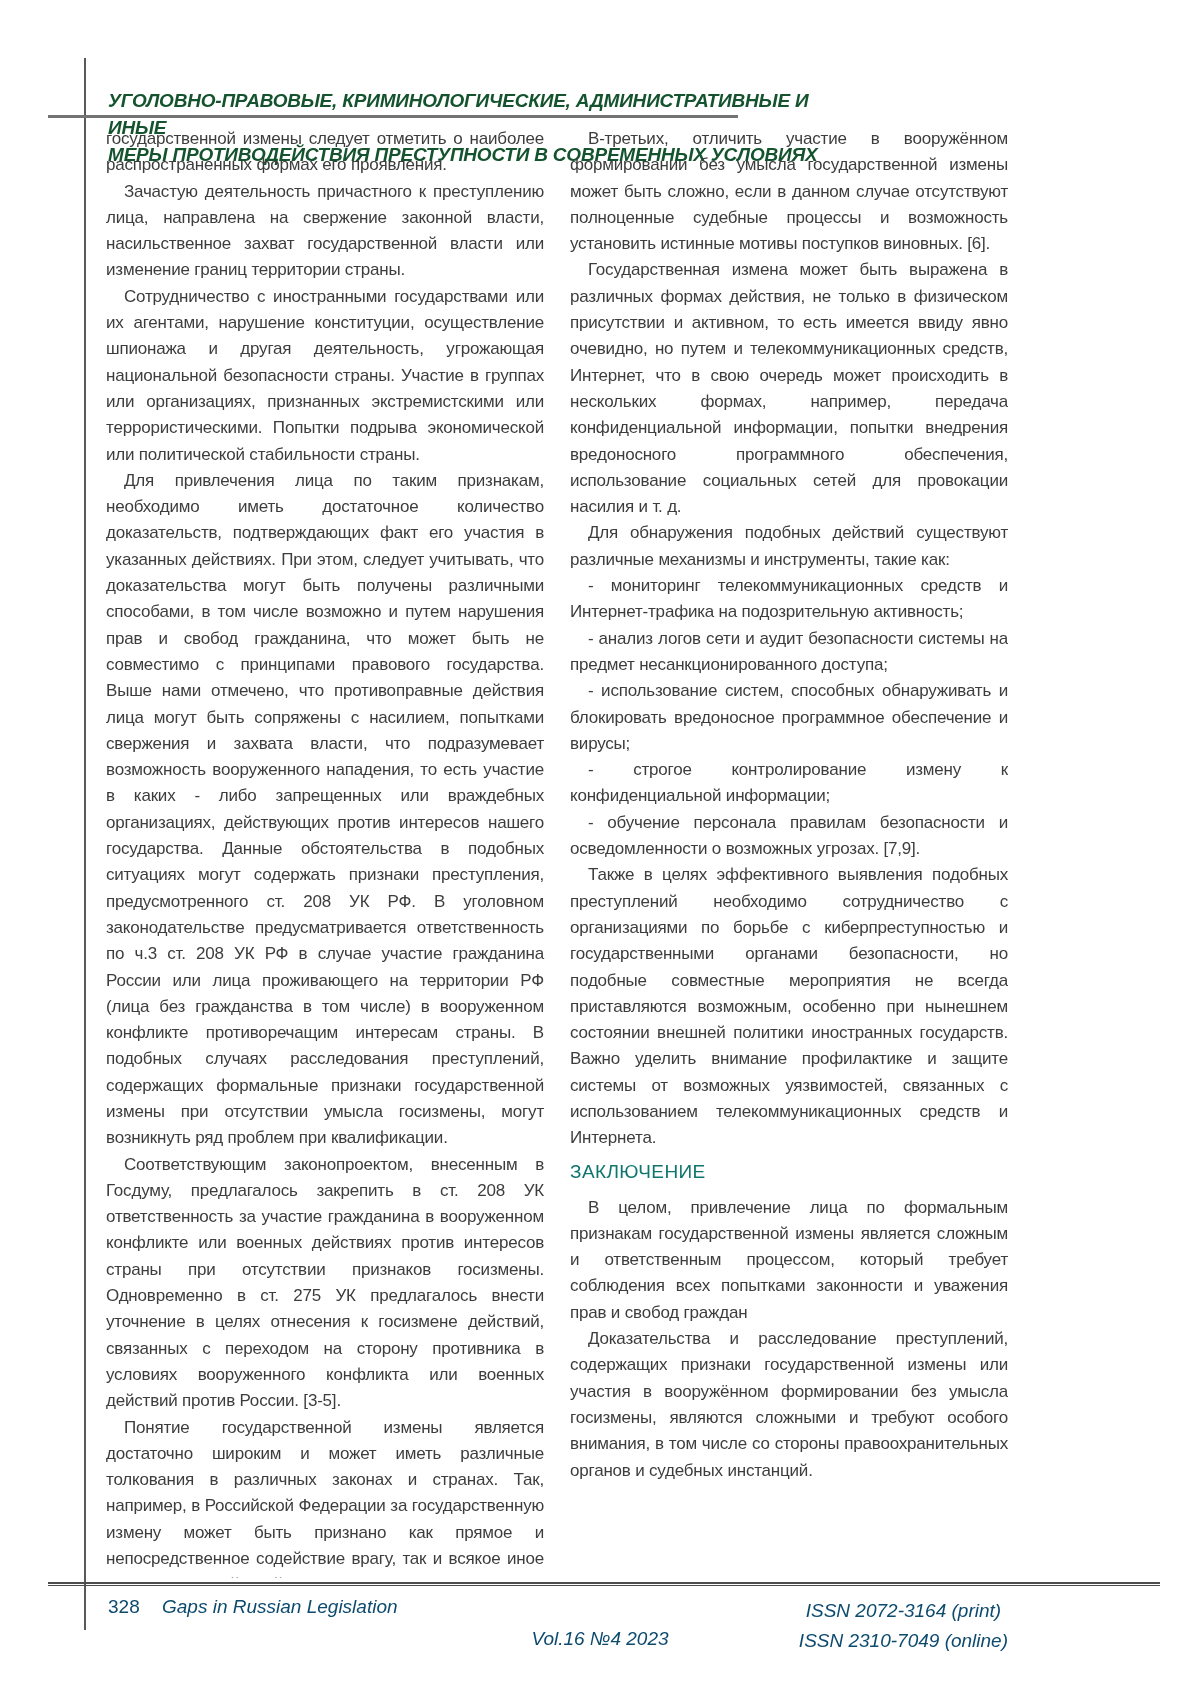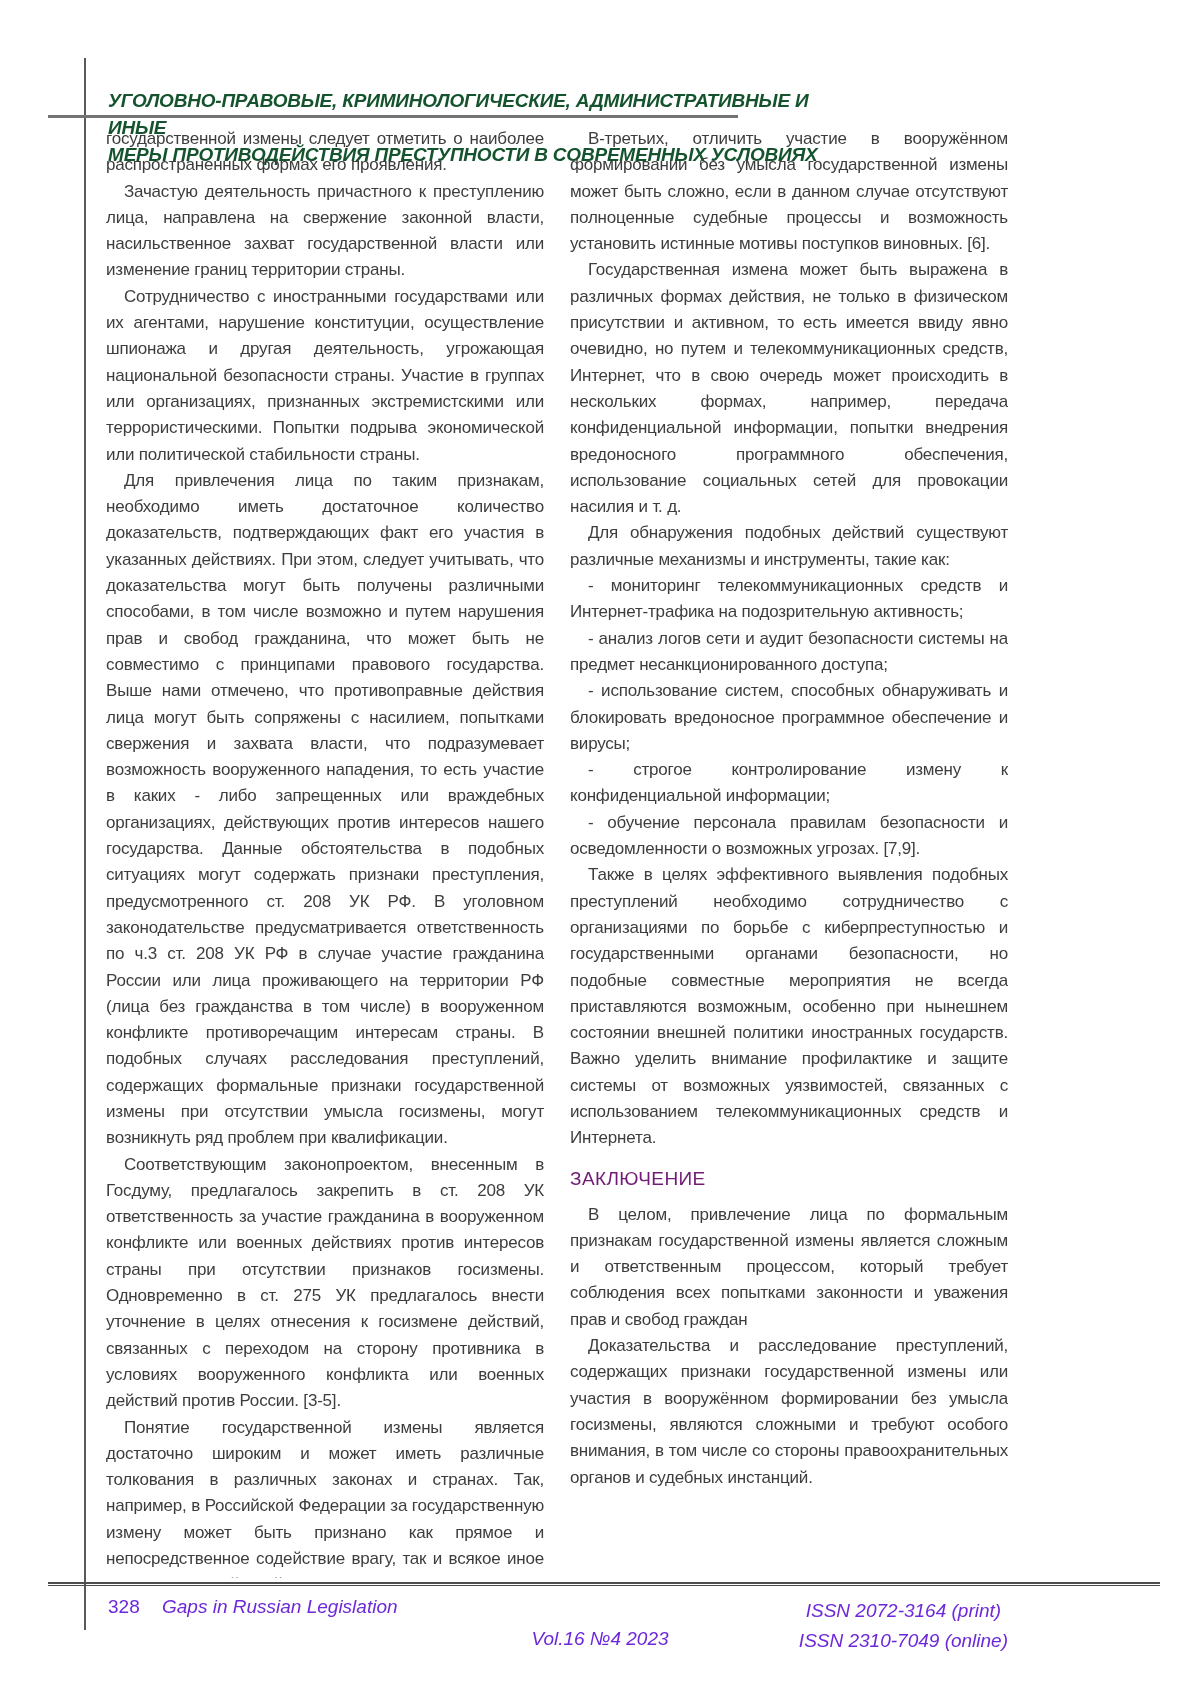--- a/index.html
+++ b/index.html
@@ -33,31 +33,31 @@
   .col{flex:1 1 0;min-width:0;}
   .col p.para{
     margin:0;
     font-size:17px;line-height:26.3px;letter-spacing:-0.2px;
     text-align:justify;text-align-last:left;
     color:#3d3d3d;
     hyphens:auto;-webkit-hyphens:auto;
   }
   .col p.para.indent{text-indent:18px;}
   .conclusion-heading{
-    margin:14px 0 10px 0;
+    margin:7px 0 10px 0;
     font-size:19px;font-weight:400;letter-spacing:0.4px;
-    color:#701a75;line-height:26px;
+    color:#0f766e;line-height:26px;
   }
   
   .footer-rule{
     position:absolute;left:48px;top:1582px;width:1112px;height:0;
     border-top:2px solid #4d4d4d;border-bottom:1px solid #4d4d4d;
     padding-top:1px;
   }
-  .footer-text{font-size:19px;color:#6d28d9;}
+  .footer-text{font-size:19px;color:#0c4a6e;}
   .footer-pageno{
     position:absolute;left:108px;top:1596px;font-style:normal;
   }
   .footer-journal{
     position:absolute;left:162px;top:1596px;font-style:italic;
   }
   .footer-volume{
     position:absolute;left:0;top:1596px;width:1200px;text-align:center;
     font-style:italic;
     margin-top:32px;

